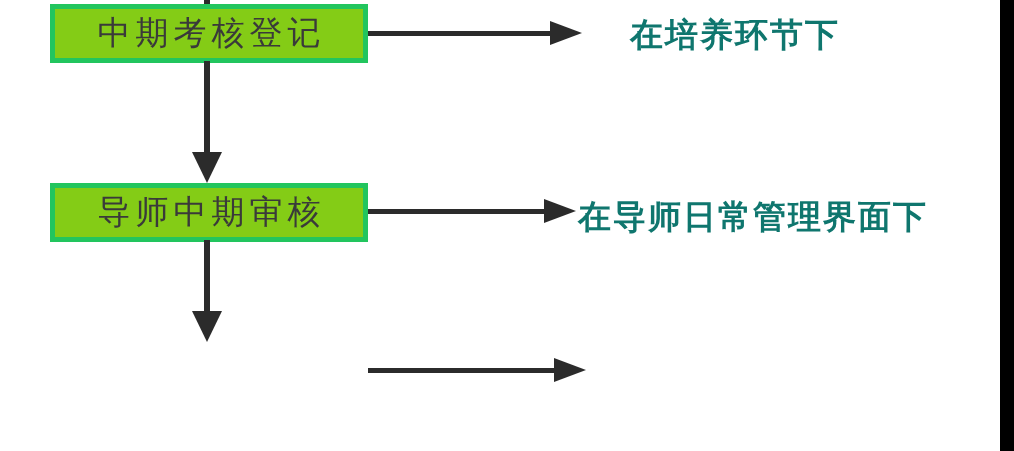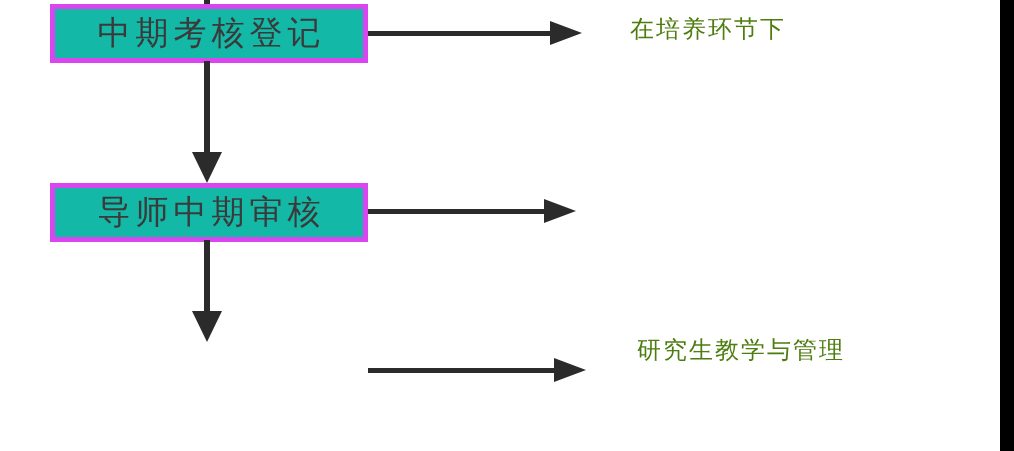--- a/index.html
+++ b/index.html
@@ -14,22 +14,22 @@
     background: #ffffff;
     overflow: hidden;
     font-family: "Liberation Serif", "DejaVu Serif", serif;
   }
 
   
   .flow-box {
     position: absolute;
     left: 50px;
     width: 308px;
-    border: 5px solid #d946ef;
-    background: #14b8a6;
+    border: 5px solid #22c55e;
+    background: #84cc16;
     display: flex;
     align-items: center;
     justify-content: center;
     box-sizing: content-box;
   }
   .flow-box span {
     font-size: 33px;
     color: #3a3a3a;
     letter-spacing: 5px;
     white-space: nowrap;
@@ -75,24 +75,25 @@
     border-bottom: 12px solid transparent;
     border-left: 32px solid #2b2b2b;
   }
   #ahr-1 { left: 550px; top: 21px;  }
   #ahr-2 { left: 544px; top: 199px; }
   #ahr-3 { left: 554px; top: 358px; }
 
   
   .note {
     position: absolute;
-    font-size: 24px;
-    color: #4d7c0f;
+    font-size: 33px;
+    color: #0f766e;
     letter-spacing: 2px;
     white-space: nowrap;
+    font-weight: bold;
   }
   #note-1 { left: 630px; top: 13px;  }
   #note-2 { left: 578px; top: 195px; }
   #note-3 {
     left: 578px; top: 329px;
     width: 326px;
     text-align: center;
     line-height: 43px;
     white-space: normal;
   }
@@ -127,19 +128,21 @@
   <div class="hline" id="hline-1"></div>
   <div class="arrowhead-right" id="ahr-1"></div>
   <div class="hline" id="hline-2"></div>
   <div class="arrowhead-right" id="ahr-2"></div>
   <div class="hline" id="hline-3"></div>
   <div class="arrowhead-right" id="ahr-3"></div>
 
   <div class="note" id="note-1">
     <span>在培养环节下</span>
   </div>
+  <div class="note" id="note-2">
+    <span>在导师日常管理界面下</span>
+  </div>
   <div class="note" id="note-3">
-    <div>研究生教学与管理</div>
   </div>
 
   <div class="edge-strip"></div>
 
 </div>
 
 </body></html>

